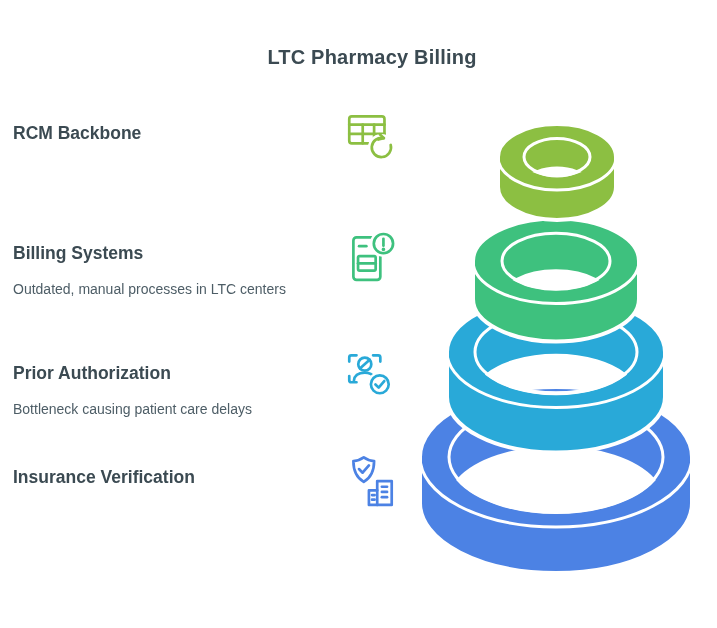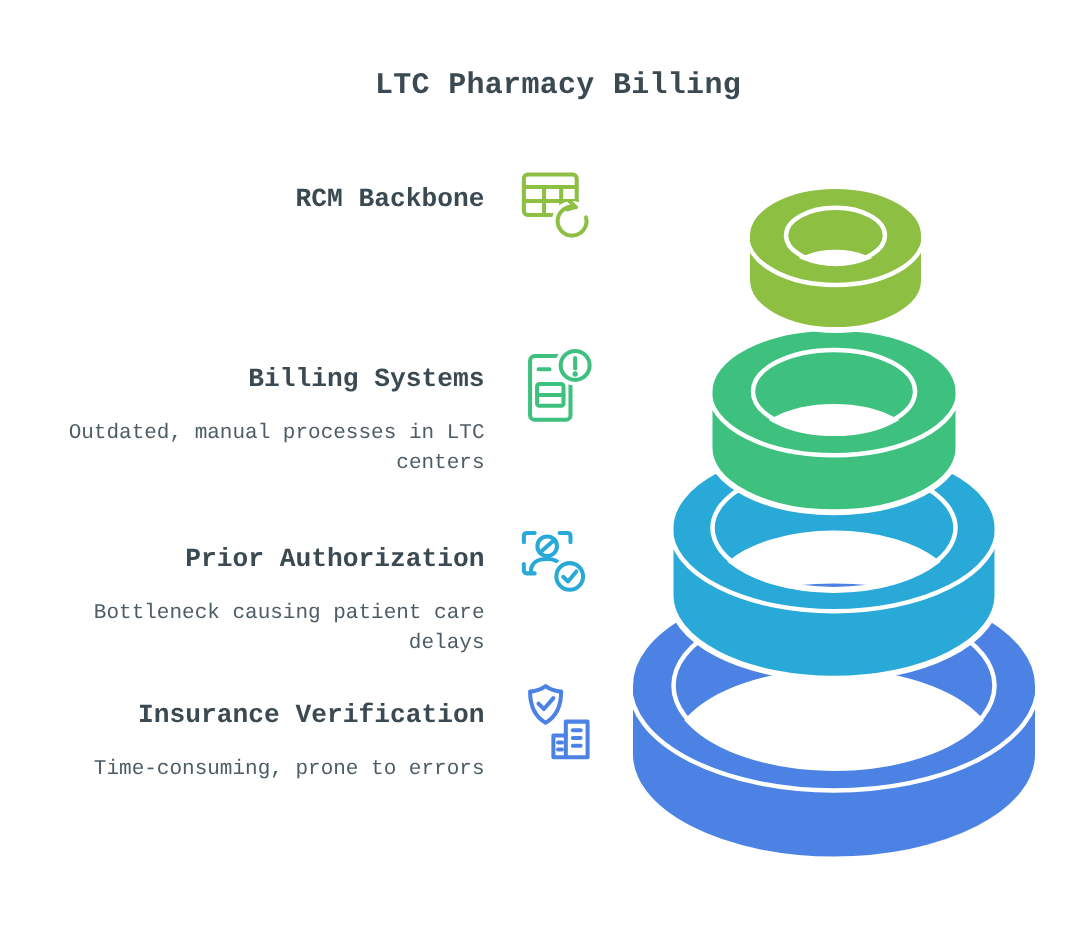--- a/index.html
+++ b/index.html
@@ -1,26 +1,26 @@
 <!DOCTYPE html>
 <html><head>
 <meta charset="utf-8">
 <style>
   html,body { margin:0; padding:0; }
   .stage {
     position:relative; width:717px; height:628px; background:#ffffff;
-    font-family:Liberation Mono, monospace; overflow:hidden;
+    font-family:Liberation Sans, sans-serif; overflow:hidden;
   }
   .title {
     position:absolute; top:46px; left:172px; width:400px;
     text-align:center; font-size:20px; font-weight:bold;
     color:#3B4A52; letter-spacing:.2px;
   }
   .item { position:absolute; left:13px; width:404px; display:flex; align-items:flex-start; }
-  .item .txt { width:310px; text-align:right; }
+  .item .txt { width:310px; }
   .item .heading { font-size:17.5px; font-weight:bold; color:#3B4A52; line-height:26px; margin:0 0 13px 0; }
   .item .subtitle { font-size:14px; color:#4D5D66; line-height:20px; }
   .item .ico { width:62px; margin-left:19px; margin-top:-14px; }
   .item1 { top:120px; } .item2 { top:240px; } .item3 { top:360px; } .item4 { top:464px; }
   .rings { position:absolute; left:400px; top:90px; }
   .ring-line { fill:none; stroke:#ffffff; stroke-width:3; }
   .ring-body { stroke:#ffffff; stroke-width:4; }
   .icon-stroke { fill:none; stroke:currentColor; stroke-width:2.6; stroke-linecap:round; stroke-linejoin:round; }
 </style>
 </head>
@@ -95,21 +95,20 @@
           <line x1="40" y1="12.3" x2="40" y2="19"></line>
           <line x1="40" y1="22.5" x2="40" y2="22.6" stroke-width="3.4"></line>
         </g>
       </svg>
     </div>
   </div>
 
   <div class="item item4">
     <div class="txt">
       <div class="heading">Insurance Verification</div>
-      <div class="subtitle">Time-consuming, prone to errors</div>
     </div>
     <div class="ico">
       <svg width="58" height="58" viewBox="0 0 56 56" color="#4C82E4">
         <g class="icon-stroke">
           <path d="M 21,7.2 C 18,9.4 14.6,10.5 11,10.7 C 11,19.8 14.3,27 21,30.8 C 27.7,27 31,19.8 31,10.7 C 27.4,10.5 24,9.4 21,7.2 Z"></path>
           <path d="M 16.4,18.4 L 19.9,21.9 L 26,14.9"></path>
         </g>
         <path d="M 26,53 V 39 H 34 V 30 H 48 V 53 Z" fill="#ffffff" stroke="#ffffff" stroke-width="6" stroke-linejoin="round"></path>
         <g class="icon-stroke">
           <path d="M 26,53 V 39 H 34 V 30 H 48 V 53 Z"></path>

